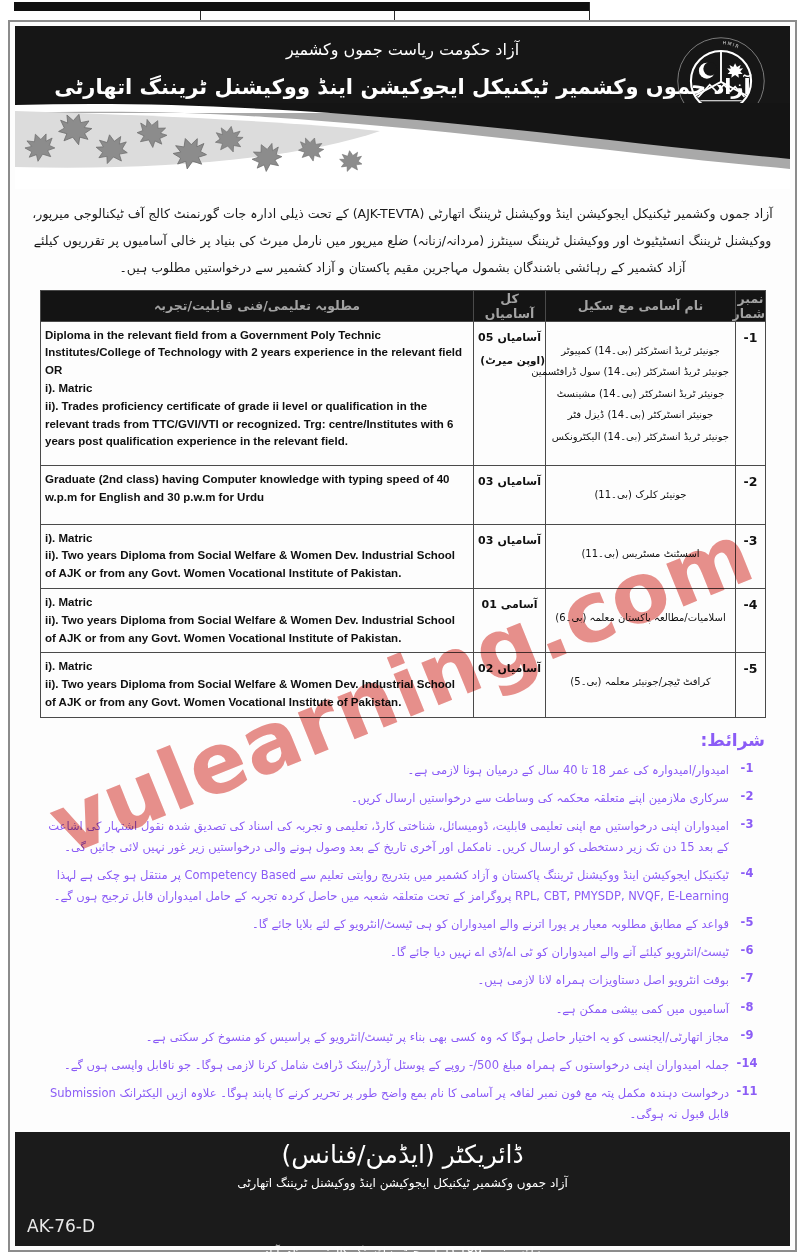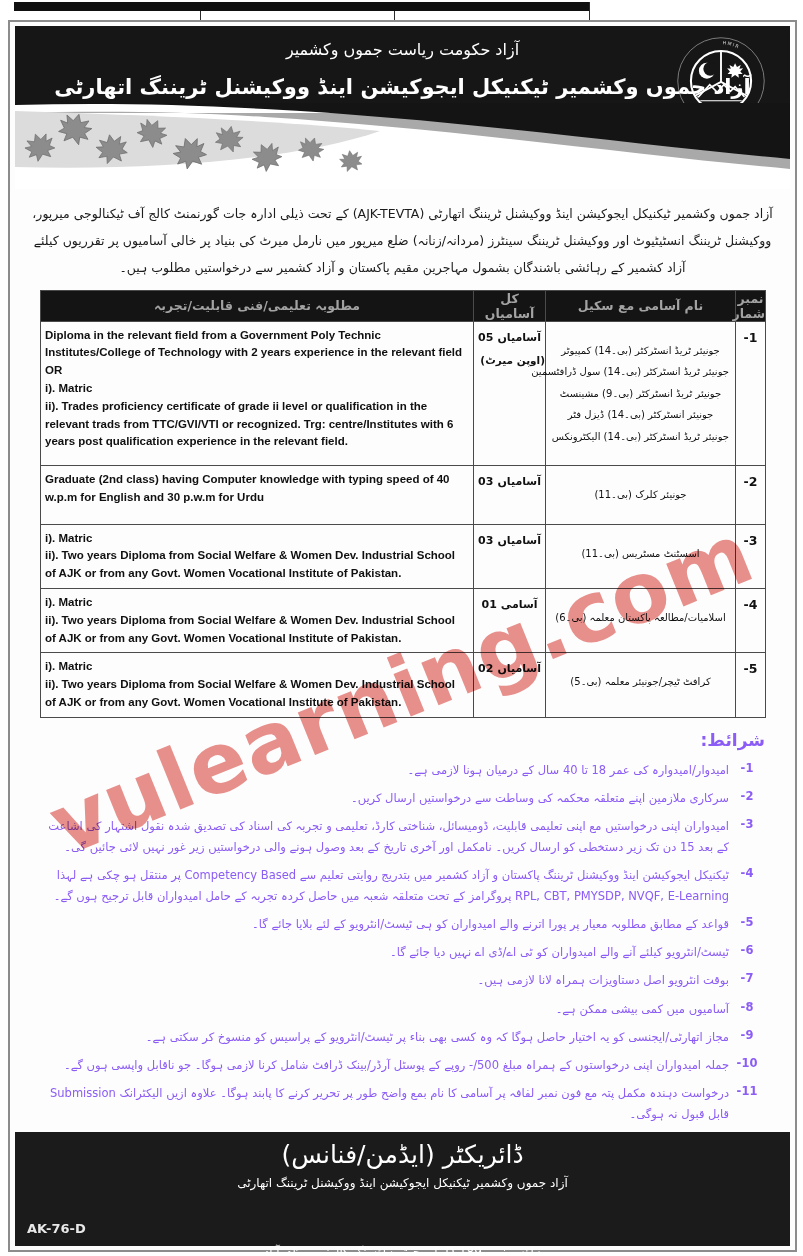--- a/index.html
+++ b/index.html
@@ -66,22 +66,22 @@
               font-weight:bold; padding-top:1px; }
   .cond-text { flex:1; font-size:11.5px; line-height:1.8; text-align:right; padding-left:6px; }
 
   
   .footer-black { margin-top:auto; position:relative; height:114px; background:#1b1b1b;
                   color:#fff; text-align:center; direction:rtl; }
   .footer-title { padding-top:8px; font-size:25px; font-weight:normal; }
   .footer-org { padding-top:7px; font-size:12px; }
   .footer-address { padding-top:7px; font-size:12px;margin-top:48px; }
   .footer-contact { padding-top:7px; font-size:12.5px; }
-  .footer-code { position:absolute; left:12px; bottom:10px; font-size:13px;
-                 direction:ltr; color:#e8e8e8;font-weight:bold; }
+  .footer-code { position:absolute; left:12px; bottom:10px; font-size:17px;
+                 direction:ltr; color:#e8e8e8; }
 
   
   .watermark { position:absolute; left:0; right:0; top:640px; text-align:center;
                transform:rotate(-22deg); font-size:84px; font-weight:bold;
                color:#e0655f; opacity:0.72; mix-blend-mode:multiply;
                pointer-events:none; z-index:40; letter-spacing:1px; }
 </style>
 </head>
 <body>
 
@@ -153,21 +153,21 @@
           <th>نمبر شمار</th>
           <th>نام آسامی مع سکیل</th>
           <th>کل آسامیاں</th>
           <th>مطلوبہ تعلیمی/فنی قابلیت/تجربہ</th>
         </tr>
         <tr>
           <td class="serial">-1</td>
           <td class="posts">
             <div class="post-line">جونیئر ٹریڈ انسٹرکٹر (بی۔14) کمپیوٹر</div>
             <div class="post-line">جونیئر ٹریڈ انسٹرکٹر (بی۔14) سول ڈرافٹسمین</div>
-            <div class="post-line">جونیئر ٹریڈ انسٹرکٹر (بی۔9) مشینسٹ</div>
+            <div class="post-line">جونیئر ٹریڈ انسٹرکٹر (بی۔14) مشینسٹ</div>
             <div class="post-line">جونیئر انسٹرکٹر (بی۔14) ڈیزل فٹر</div>
             <div class="post-line">جونیئر ٹریڈ انسٹرکٹر (بی۔14) الیکٹرونکس</div>
           </td>
           <td class="total">
             <div class="total-line">
               <span>05</span>
               <span>آسامیاں</span>
             </div>
             <div class="total-note">(اوپن میرٹ)</div>
           </td>
@@ -277,21 +277,21 @@
       </div>
       <div class="cond-row">
         <span class="cond-num">-8</span>
         <span class="cond-text">آسامیوں میں کمی بیشی ممکن ہے۔</span>
       </div>
       <div class="cond-row">
         <span class="cond-num">-9</span>
         <span class="cond-text">مجاز اتھارٹی/ایجنسی کو یہ اختیار حاصل ہوگا کہ وہ کسی بھی بناء پر ٹیسٹ/انٹرویو کے پراسیس کو منسوخ کر سکتی ہے۔</span>
       </div>
       <div class="cond-row">
-        <span class="cond-num">-10</span>
+        <span class="cond-num">-14</span>
         <span class="cond-text">جملہ امیدواران اپنی درخواستوں کے ہمراہ مبلغ ‎-/500 روپے کے پوسٹل آرڈر/بینک ڈرافٹ شامل کرنا لازمی ہوگا۔ جو ناقابل واپسی ہوں گے۔</span>
       </div>
       <div class="cond-row">
         <span class="cond-num">-11</span>
         <span class="cond-text">درخواست دہندہ مکمل پتہ مع فون نمبر لفافہ پر آسامی کا نام بمع واضح طور پر تحریر کرنے کا پابند ہوگا۔ علاوہ ازیں الیکٹرانک Submission قابل قبول نہ ہوگی۔</span>
       </div>
     </div>
 
     <div class="footer-black">
       <div class="footer-title">ڈائریکٹر (ایڈمن/فنانس)</div>

